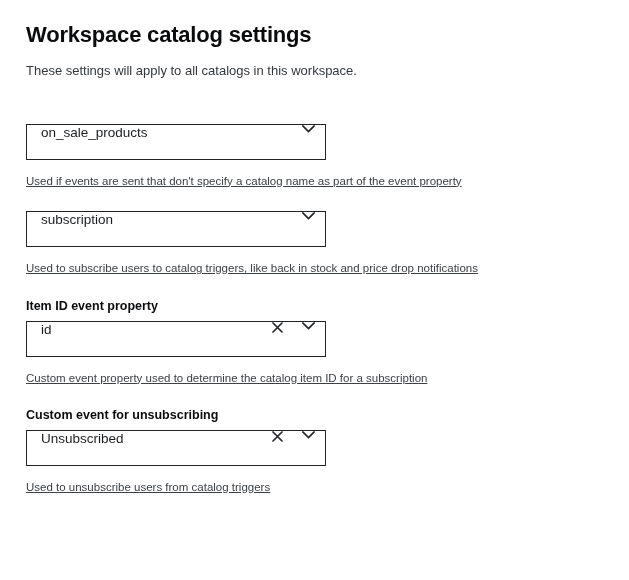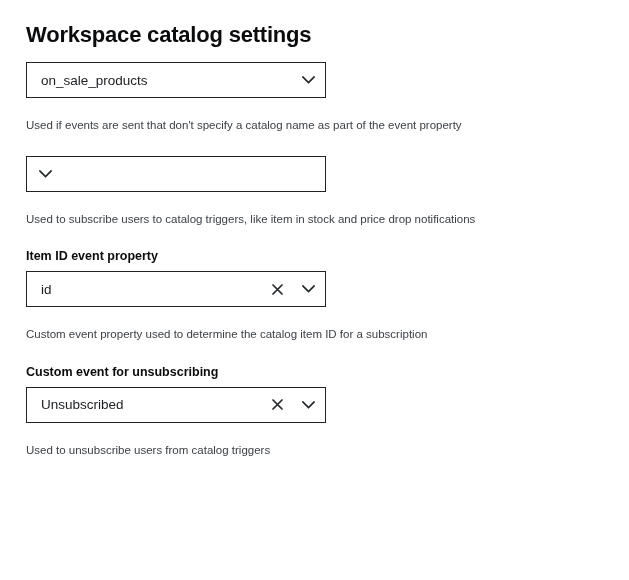--- a/index.html
+++ b/index.html
@@ -48,21 +48,21 @@
     margin-bottom: 8px;
   }
 
   .select-shell {
     width: 300px;
     height: 36px;
     border: 1px solid #1f2326;
     background: #ffffff;
     box-sizing: border-box;
     display: flex;
-    align-items: center;
+    align-items: flex-start;
     position: relative;
   }
 
   .select-value {
     flex: 1 1 auto;
     display: flex;
     align-items: center;
     padding: 0 10px 0 14px;
     font-size: 13.5px;
     color: #1a1d20;
@@ -98,53 +98,56 @@
     cursor: pointer;
   }
 
   .chevron-box svg {
     display: block;
   }
 
   .field-help {
     font-size: 11.5px;
     color: #3c4146;
-    margin-top: 20px;
+    margin-top: 14px;
     line-height: 1.35;
+    text-decoration: underline;
   }
 </style>
 </head>
 <body>
 
 <div class="page">
   <h1 class="page-title">Workspace catalog settings</h1>
+  <div class="page-subtitle">These settings will apply to all catalogs in this workspace.</div>
 
   <div class="field-group">
     <div class="select-shell">
       <div class="select-value">on_sale_products</div>
       <div class="divider"></div>
       <div class="chevron-box">
         <svg width="13" height="8" viewBox="0 0 13 8" fill="none" aria-hidden="true">
           <path d="M1 1L6.5 6.5L12 1" stroke="#1f2326" stroke-width="1.6" stroke-linecap="square"></path>
         </svg>
       </div>
     </div>
     <div class="field-help">Used if events are sent that don't specify a catalog name as part of the event property</div>
   </div>
 
   <div class="field-group">
     <div class="select-shell">
+      <div class="select-value">subscription</div>
       <div class="divider"></div>
       <div class="chevron-box">
         <svg width="13" height="8" viewBox="0 0 13 8" fill="none" aria-hidden="true">
           <path d="M1 1L6.5 6.5L12 1" stroke="#1f2326" stroke-width="1.6" stroke-linecap="square"></path>
         </svg>
       </div>
     </div>
-    <div class="field-help">Used to subscribe users to catalog triggers, like item in stock and price drop notifications</div>
+    <div class="field-help">Used to subscribe users to catalog triggers, like back in stock and price drop notifications</div>
   </div>
 
   <div class="field-group">
     <div class="field-label">Item ID event property</div>
     <div class="select-shell">
       <div class="select-value">id</div>
       <div class="clear-btn">
         <svg width="11" height="11" viewBox="0 0 11 11" fill="none" aria-hidden="true">
           <path d="M1 1L10 10M10 1L1 10" stroke="#25292d" stroke-width="1.7" stroke-linecap="round"></path>
         </svg>

